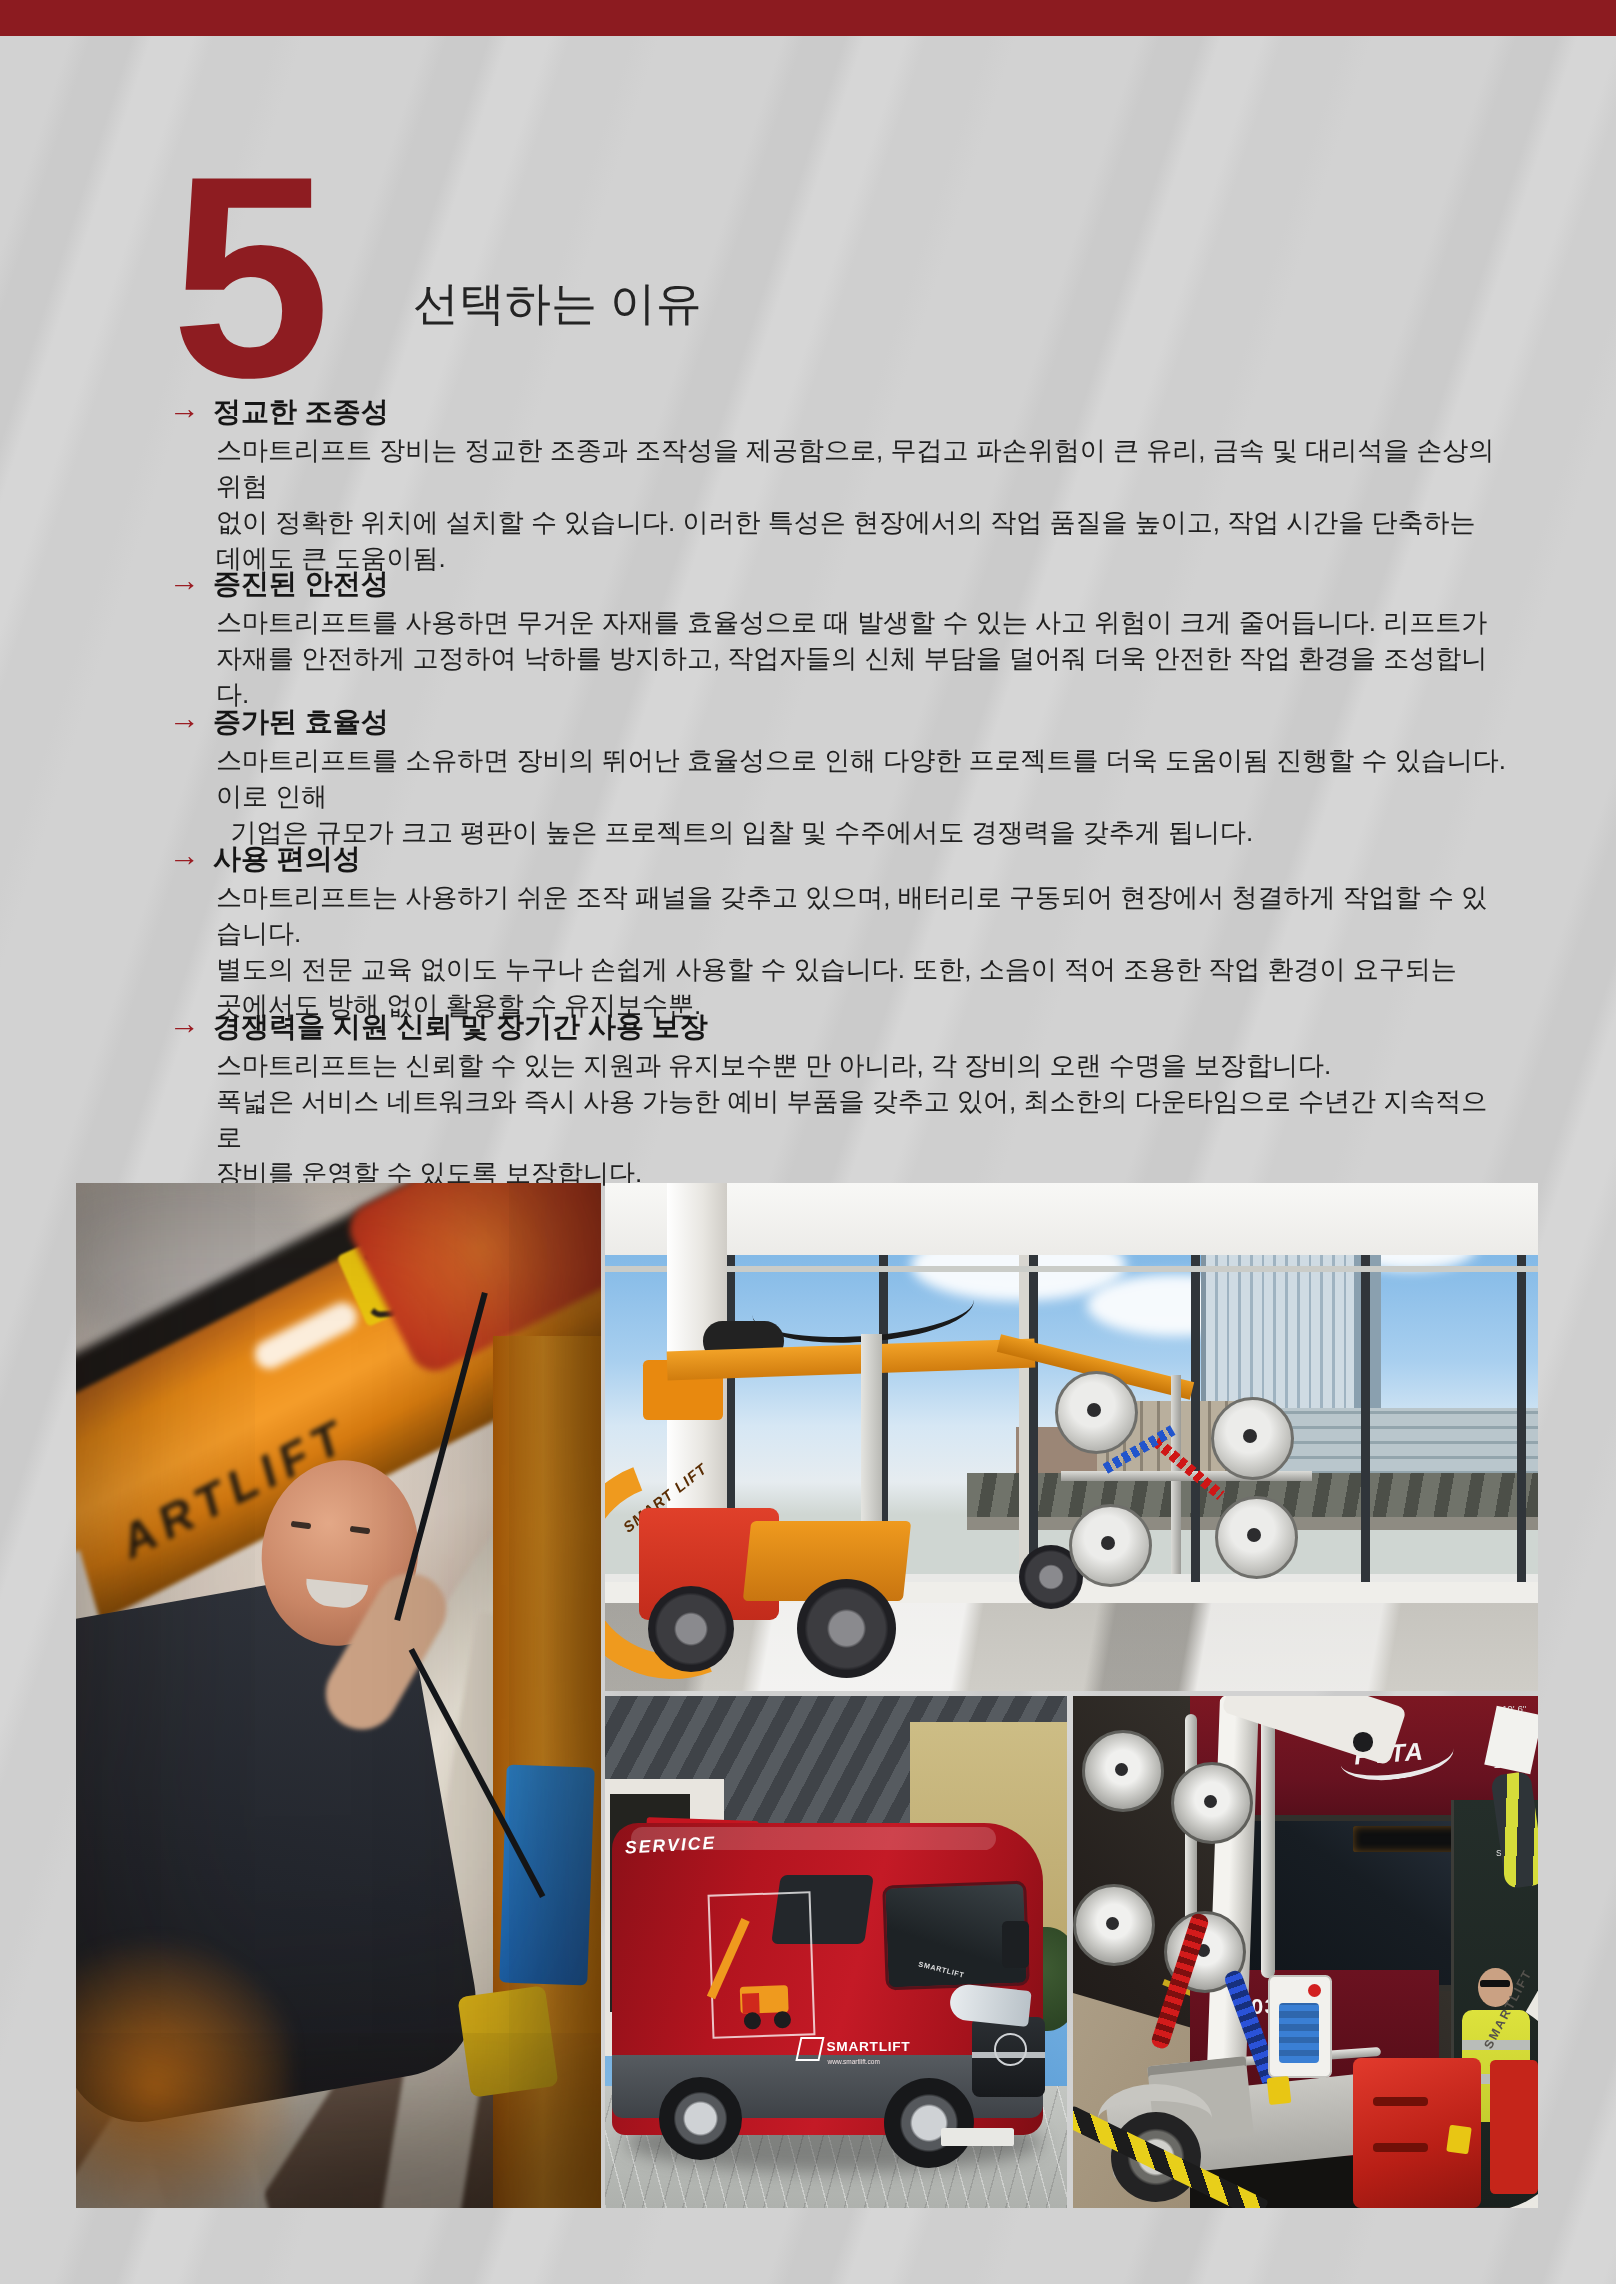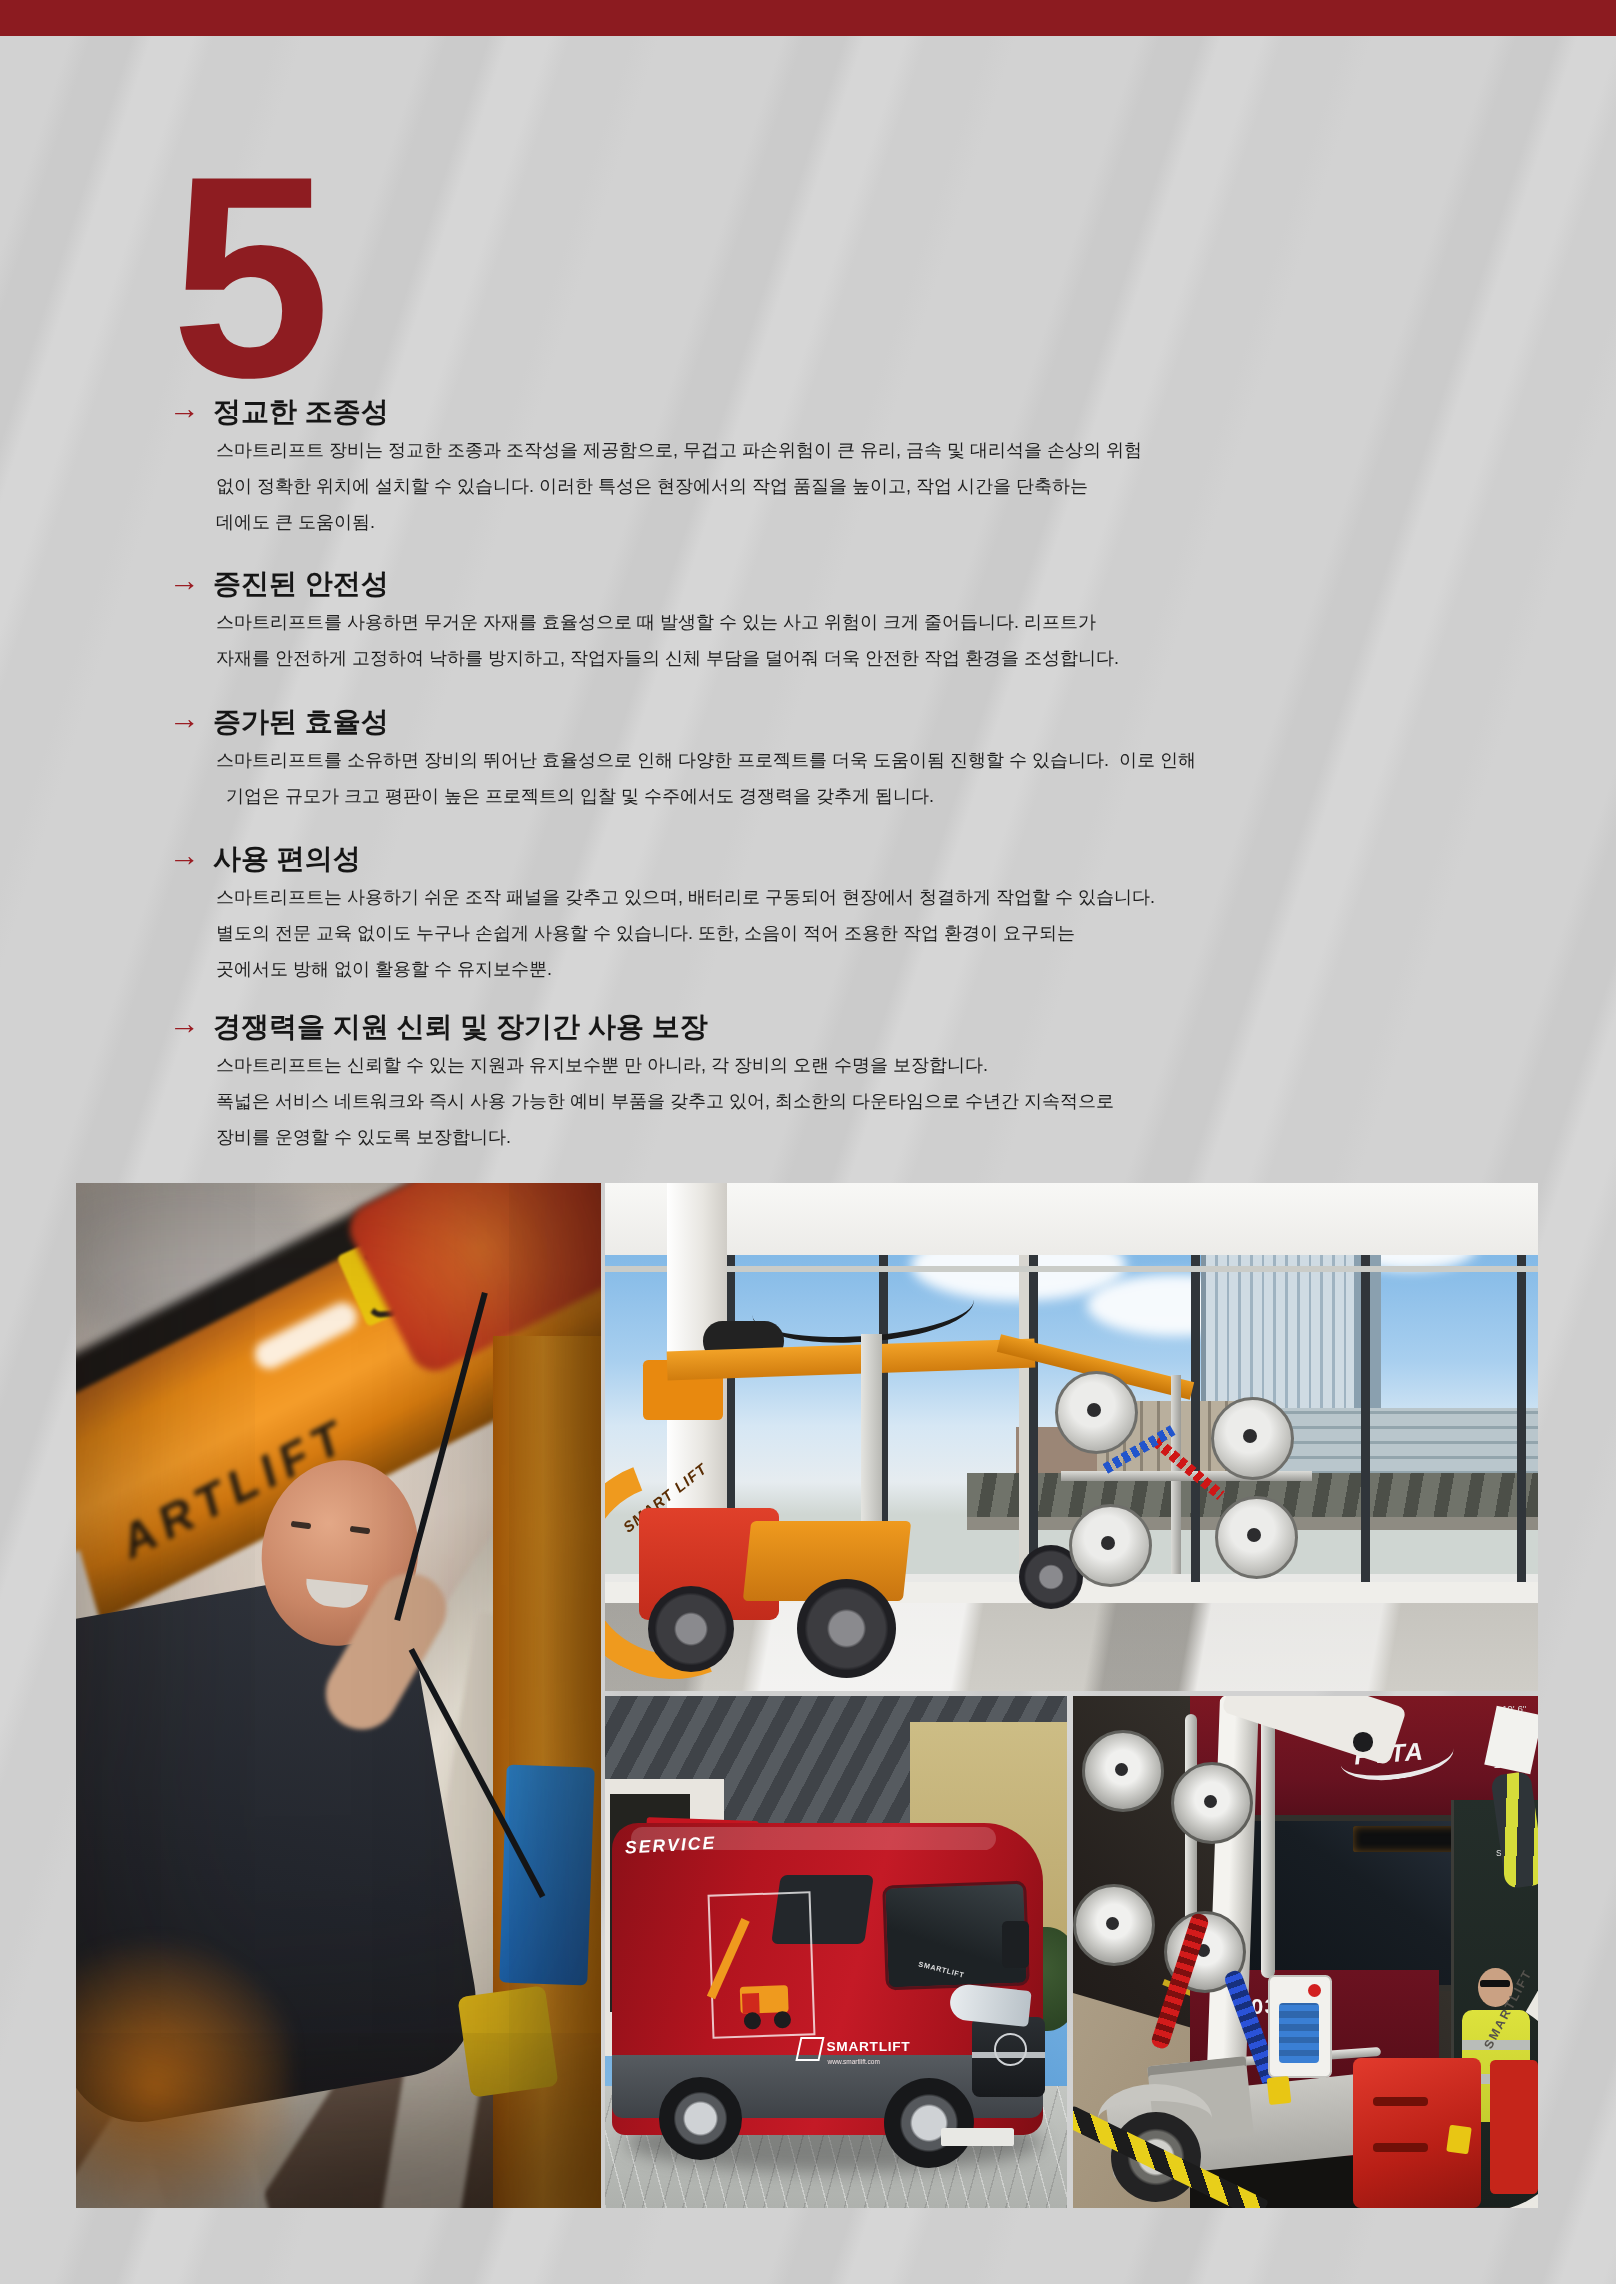--- a/index.html
+++ b/index.html
@@ -13,21 +13,21 @@
   
   .big-num{position:absolute;left:171px;top:133px;font-size:287px;line-height:1;font-weight:bold;color:#8e1c21;letter-spacing:-6.5px;}
   .title{position:absolute;left:413px;top:210px;margin:0;font-size:48px;line-height:55px;color:#1b1b1b;font-weight:800;letter-spacing:0.7px;}
   .title .t-reg{font-weight:400;}
   .subtitle{position:absolute;left:413px;top:276px;font-size:46px;line-height:55px;color:#242424;font-weight:400;}
 
   
   .sec{position:absolute;left:169px;width:1342px;}
   .sec .arrow{position:absolute;left:0;top:-2.6px;font-size:31px;font-weight:bold;color:#9a1d23;}
   .sec h2{position:absolute;left:44px;top:0;margin:0;font-size:28px;line-height:36px;font-weight:800;color:#161616;white-space:pre;}
-  .sec p{position:absolute;left:47px;top:38px;margin:0;font-size:18px;line-height:36px;color:#202020;white-space:pre-wrap;width:1290px;}
+  .sec p{position:absolute;left:47px;top:38px;margin:0;font-size:26px;line-height:36px;color:#202020;white-space:pre-wrap;width:1290px;}
   .s1{top:394px;} .s2{top:566px;} .s3{top:704px;} .s4{top:841px;} .s5{top:1009px;}
 
   
   .ph{position:absolute;overflow:hidden;background:#888;}
   #photo-workshop{left:76px;top:1183px;width:525px;height:1025px;}
   #photo-indoor{left:605px;top:1183px;width:933px;height:508px;}
   #photo-van{left:605px;top:1696px;width:462px;height:512px;}
   #photo-bus{left:1073px;top:1696px;width:465px;height:512px;}
   .ph *{position:absolute;}
 
@@ -202,20 +202,21 @@
   .b-paper{left:417px;top:14.3px;width:47px;height:60px;background:#f2f2ee;transform:rotate(12deg);}
   .b-sleeve{left:425px;top:77px;width:40px;height:114px;background:repeating-linear-gradient(100deg,#2e3438 0 17px,#d6dc3a 17px 29px);transform:rotate(-8deg);border-radius:13px;}
 </style>
 </head>
 <body>
 
 <div class="page">
   <div class="topbar"></div>
 
   <div class="big-num">5</div>
+  <div class="subtitle">선택하는 이유</div>
 
   <section class="sec s1">
     <span class="arrow">→</span>
     <h2>정교한 조종성</h2>
     <p>스마트리프트 장비는 정교한 조종과 조작성을 제공함으로, 무겁고 파손위험이 큰 유리, 금속 및 대리석을 손상의 위험
 없이 정확한 위치에 설치할 수 있습니다. 이러한 특성은 현장에서의 작업 품질을 높이고, 작업 시간을 단축하는
 데에도 큰 도움이됨.</p>
   </section>
 
   <section class="sec s2">

